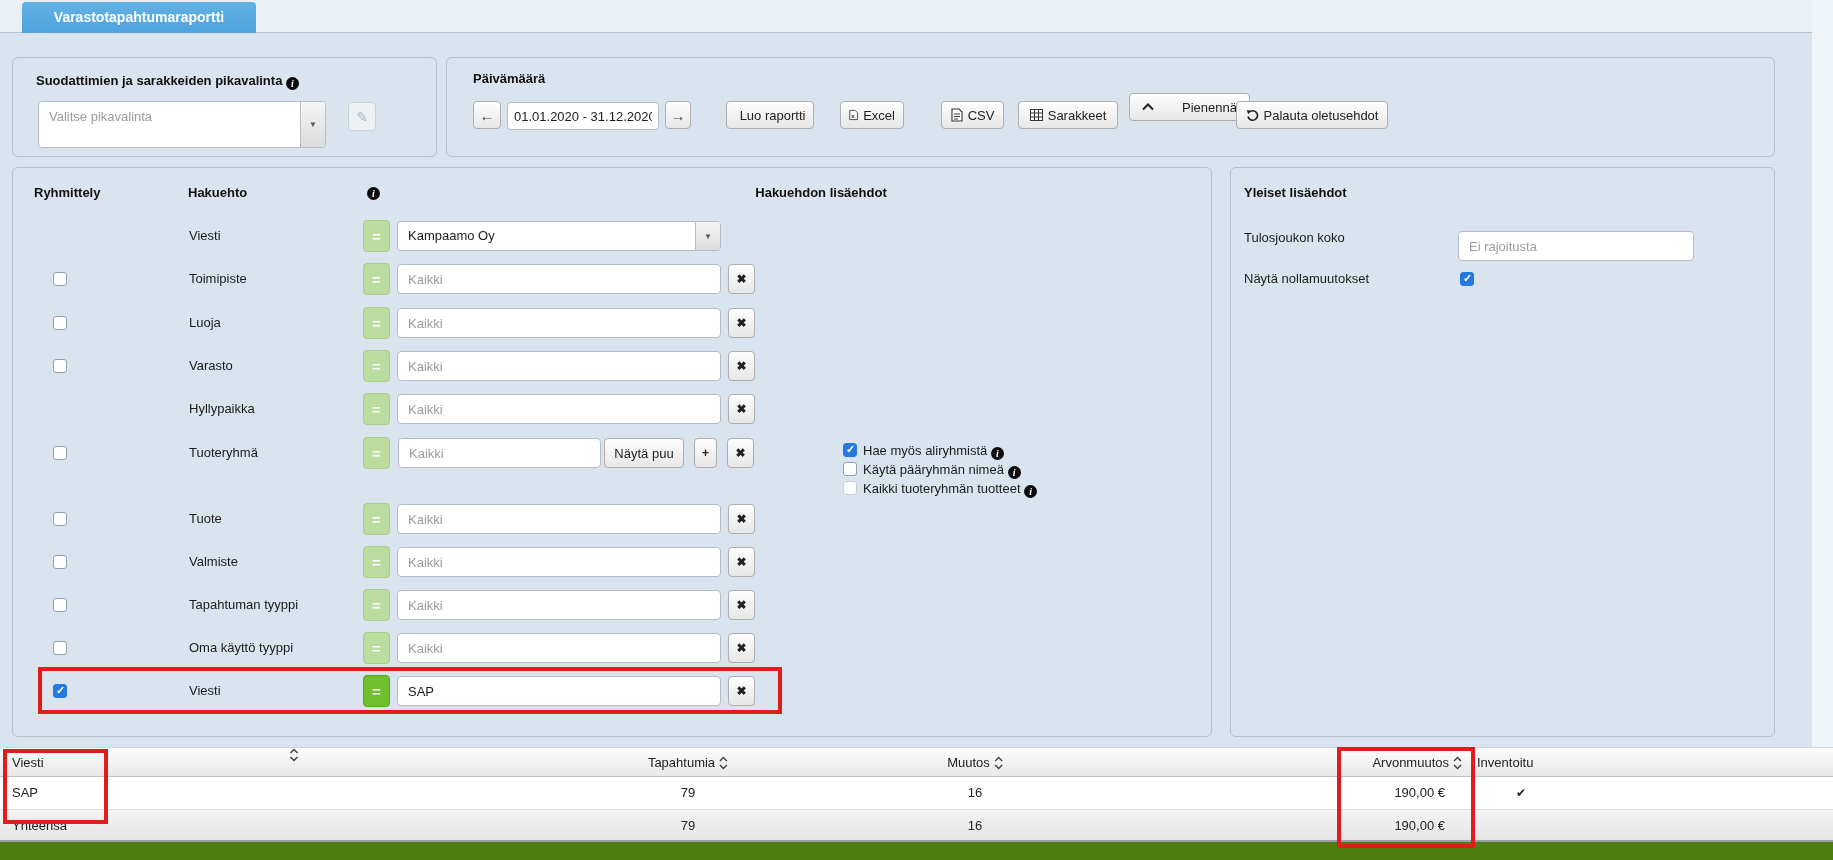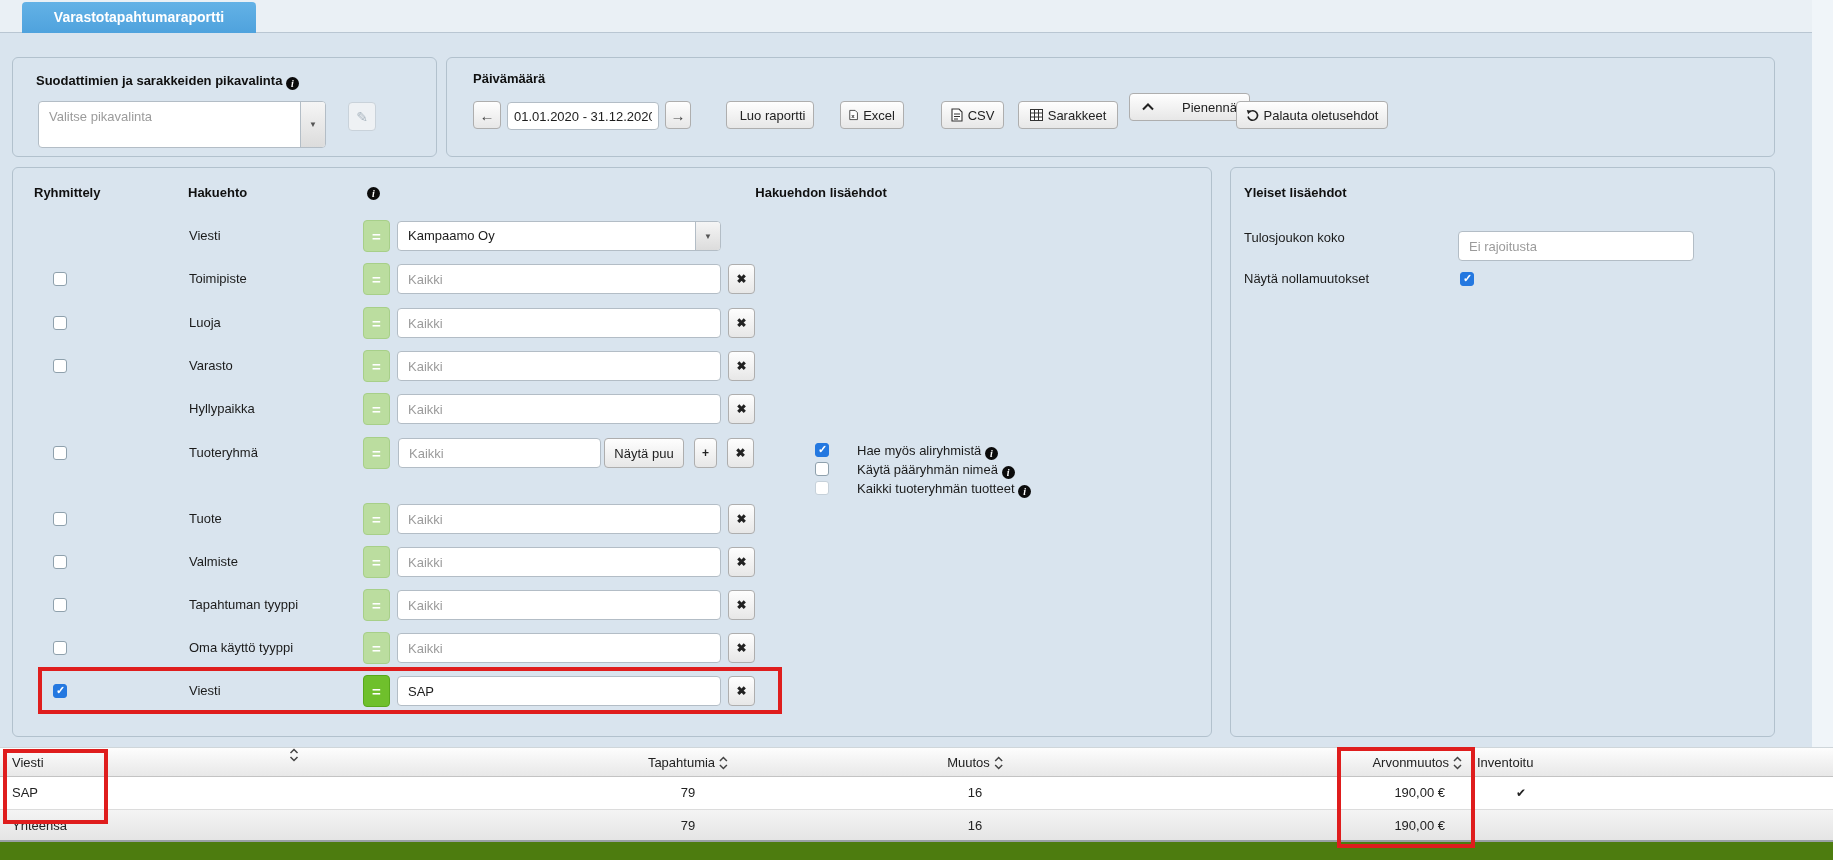--- a/index.html
+++ b/index.html
@@ -55,21 +55,21 @@
   .cb.checked::after{content:"✓";position:absolute;left:2px;top:-1px;color:#fff;font-size:11px;font-weight:bold;}
   .cb.disabled{border-color:#c6d1da;}
   
   .frow{position:absolute;left:0;width:100%;height:34px;}
   .flabel{position:absolute;left:176px;line-height:34px;color:#1b1b1b;white-space:nowrap;}
   .frow .cb{left:40px;top:10px;}
   .frow .op{left:350px;top:1px;}
   .frow .inp,.frow .sel{left:384px;top:2px;width:324px;}
   .frow .xbtn{left:715px;top:2px;}
   
-  .extra{position:absolute;left:802px;height:19px;white-space:nowrap;padding-left:22px;}
+  .extra{position:absolute;left:830px;height:19px;white-space:nowrap;}
   .extra .cb{left:0;top:2px;}
   .extra .xlabel{margin-left:20px;line-height:19px;color:#1b1b1b;}
   
   .results{position:absolute;left:0;top:747px;width:1833px;}
   .thead{position:relative;height:30px;background:linear-gradient(#fdfdfd,#e8e8e8);
          border-top:1px solid #cfd6da;border-bottom:1px solid #c3c3c3;box-sizing:border-box;color:#333;}
   .trow{position:relative;height:33px;background:#fff;border-bottom:1px solid #dcdcdc;box-sizing:border-box;}
   .tfoot{position:relative;height:32px;background:linear-gradient(#f4f4f4,#e5e5e5);
          border-bottom:2px solid #9aa0a5;box-sizing:border-box;padding-left:9px;}
   .tc{position:absolute;top:0;line-height:29px;white-space:nowrap;color:#222;}

